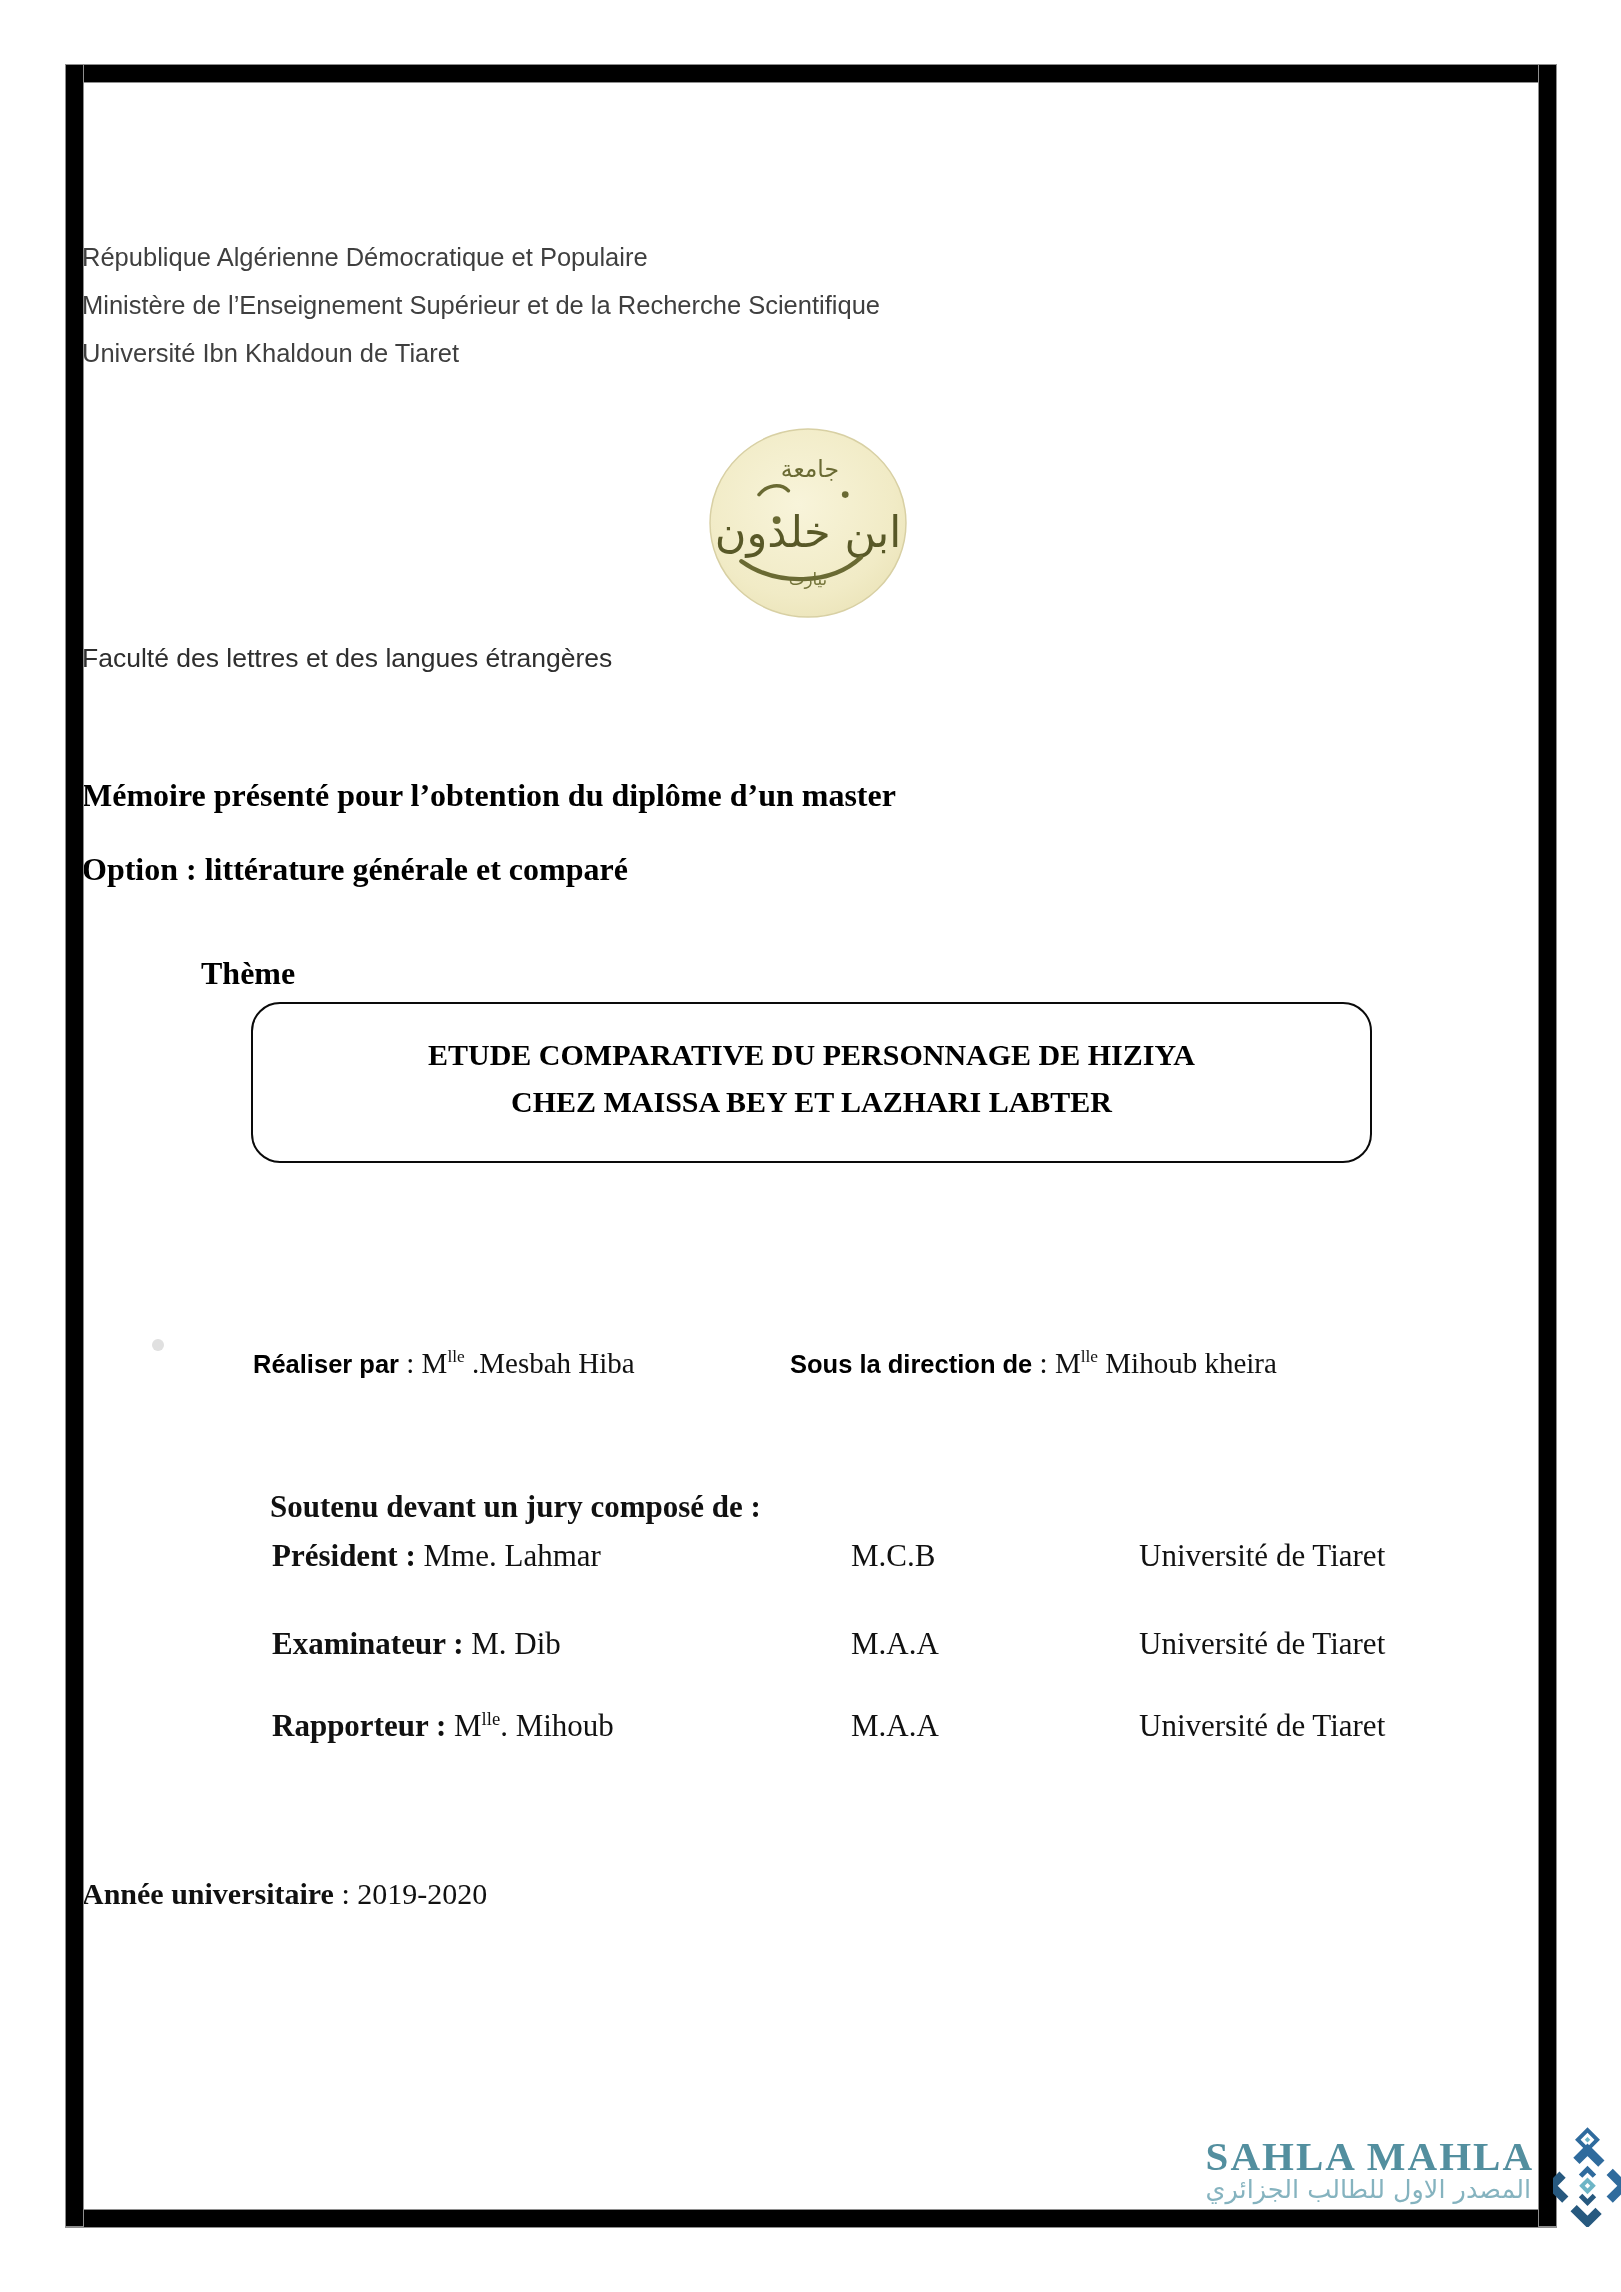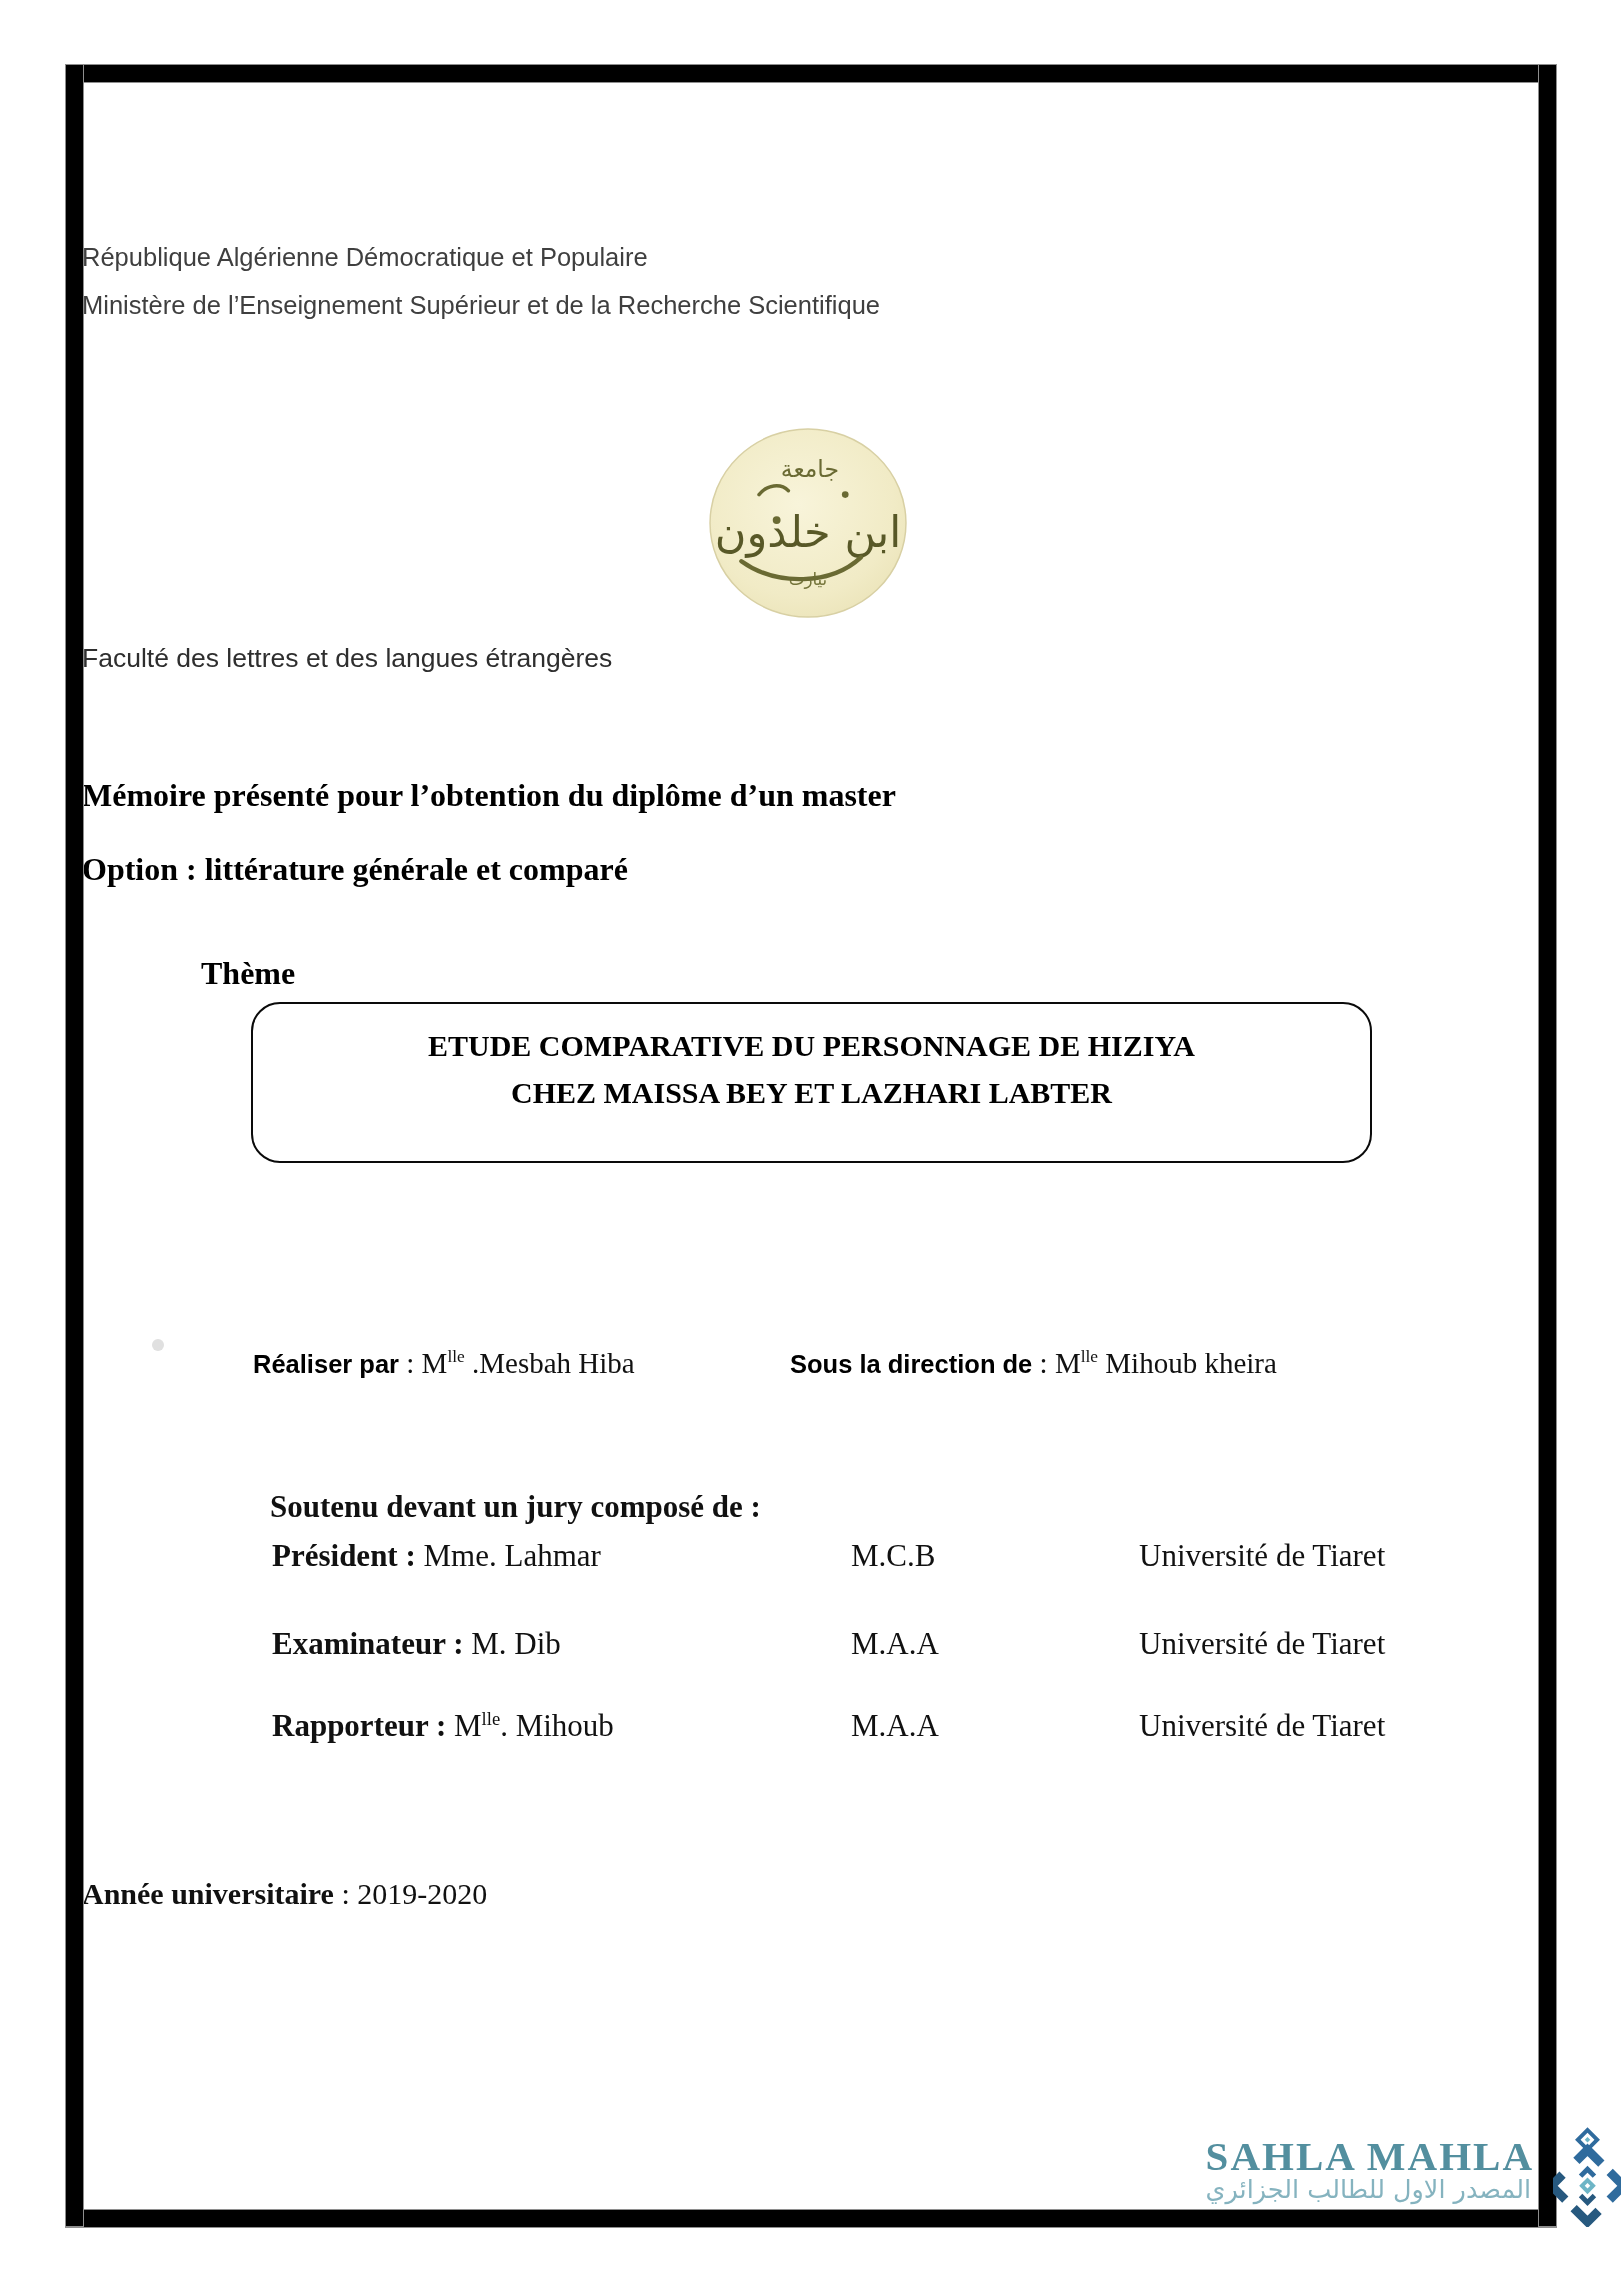--- a/index.html
+++ b/index.html
@@ -18,21 +18,21 @@
   .center{left:82px;width:1457px;}
   .sans{font-family:"Liberation Sans", sans-serif;}
   .header-block{top:233px;font-size:25.5px;line-height:48px;color:#3f3f3f;}
   .faculty-line{top:642px;font-size:26.5px;line-height:33px;color:#2e2e2e;}
   .dept-line{top:706px;font-size:26.5px;line-height:33px;color:#2e2e2e;}
   .memoire-line{top:775px;font-size:32px;line-height:41px;font-weight:bold;color:#000;}
   .option-line{top:849px;font-size:32px;line-height:41px;font-weight:bold;color:#000;}
   .theme-label{left:201px;top:954px;font-size:32px;line-height:39px;font-weight:bold;color:#000;}
   .title-box{
     left:251px;top:1002px;width:1121px;height:161px;box-sizing:border-box;
-    border:2.9px solid #0a0a0a;border-radius:29px;padding-top:18px;
+    border:2.9px solid #0a0a0a;border-radius:29px;padding-top:27px;
     text-align:center;font-size:30px;font-weight:bold;line-height:47px;color:#000;
   }
   .side-dot{left:152px;top:1339px;width:11.8px;height:11.8px;border-radius:50%;background:#e0e0e0;}
   .author-row{top:1345px;left:0;width:1448px;height:43px;font-size:29px;line-height:37px;}
   .author-line{position:absolute;left:253px;white-space:nowrap;}
   .supervisor-line{position:absolute;left:790px;white-space:nowrap;}
   .lbl{font-family:"Liberation Sans", sans-serif;font-weight:bold;font-size:25.5px;color:#000;}
   sup.sml{font-size:0.60em;vertical-align:super;line-height:0;}
   .jury-heading{left:270px;top:1490px;font-size:31px;line-height:33px;font-weight:bold;white-space:nowrap;}
   .jury-row{left:0;width:1412px;height:39px;font-size:31px;line-height:33px;white-space:nowrap;}
@@ -57,20 +57,21 @@
 <div class="page">
 
   <div class="bar top"></div>
   <div class="bar bottom"></div>
   <div class="bar left"></div>
   <div class="bar right"></div>
 
   <div class="abs center sans header-block">
     <div>République Algérienne Démocratique et Populaire</div>
     <div>Ministère de l’Enseignement Supérieur et de la Recherche Scientifique</div>
+    <div>Université Ibn Khaldoun de Tiaret</div>
   </div>
 
   <svg class="abs seal" viewBox="0 0 204 198">
     <defs>
       <radialGradient id="sealg" cx="45%" cy="40%" r="75%">
         <stop offset="0%" stop-color="#f8f4da"></stop>
         <stop offset="65%" stop-color="#f1ebc6"></stop>
         <stop offset="100%" stop-color="#e8e0b2"></stop>
       </radialGradient>
     </defs>

